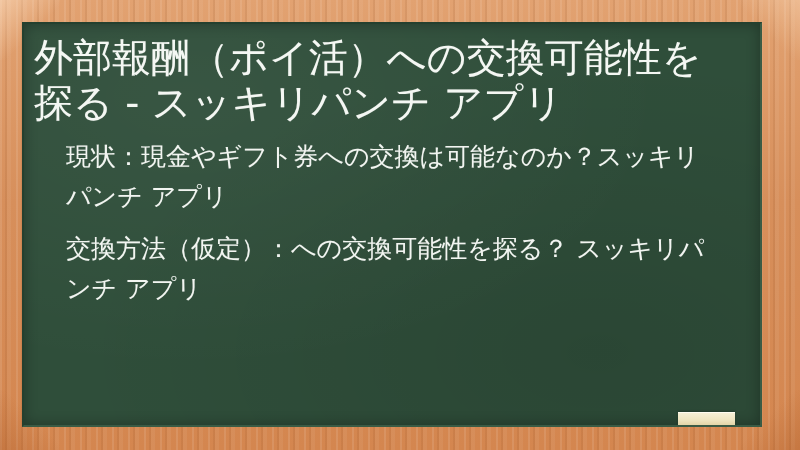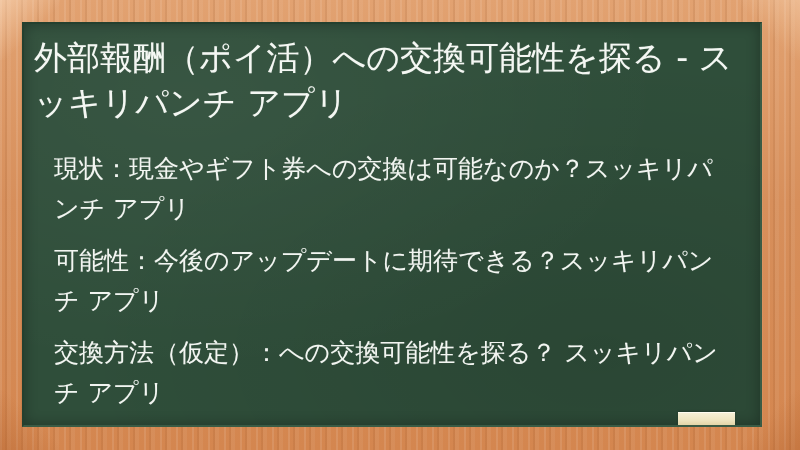--- a/index.html
+++ b/index.html
@@ -80,35 +80,35 @@
     left: 0; top: 0;
     width: 100%;
     height: 100%;
     padding: 11px 10px 0 8px;
     box-sizing: border-box;
   }
 
   
   #title {
     color: #f4f7f3;
-    font-size: 33px;
+    font-size: 39px;
     line-height: 45px;
     font-weight: 400;
     letter-spacing: 0px;
-    margin: 0 0 24px 0;
+    margin: 0 0 12px 0;
     padding: 0 10px 0 2px;
     text-shadow: 0 0 1px rgba(255,255,255,0.28);
     word-break: normal;
     overflow-wrap: anywhere;
   }
 
   
   #topic-list {
     list-style: none;
-    margin: 0;
+    margin: 12px;
     padding: 0 14px 0 22px;
   }
   #topic-list li {
     color: #f2f5f1;
     font-size: 25px;
     line-height: 40px;
     font-weight: 400;
     margin: 0 0 12px 0;
     text-shadow: 0 0 1px rgba(255,255,255,0.22);
     word-break: normal;
@@ -138,21 +138,20 @@
   <span class="miter bl"></span>
   <span class="miter br"></span>
 
   <div id="board">
     <div id="board-inner">
 
       <h1 id="title">外部報酬（ポイ活）への交換可能性を探る - スッキリパンチ アプリ</h1>
 
       <ul id="topic-list">
         <li>現状：現金やギフト券への交換は可能なのか？スッキリパンチ アプリ</li>
-        <li>可能性：今後のアップデートに期待できる？スッキリパンチ アプリ</li>
         <li>交換方法（仮定）：への交換可能性を探る？ スッキリパンチ アプリ</li>
       </ul>
 
     </div>
 
     <div id="eraser"></div>
   </div>
 
 </div>
 

